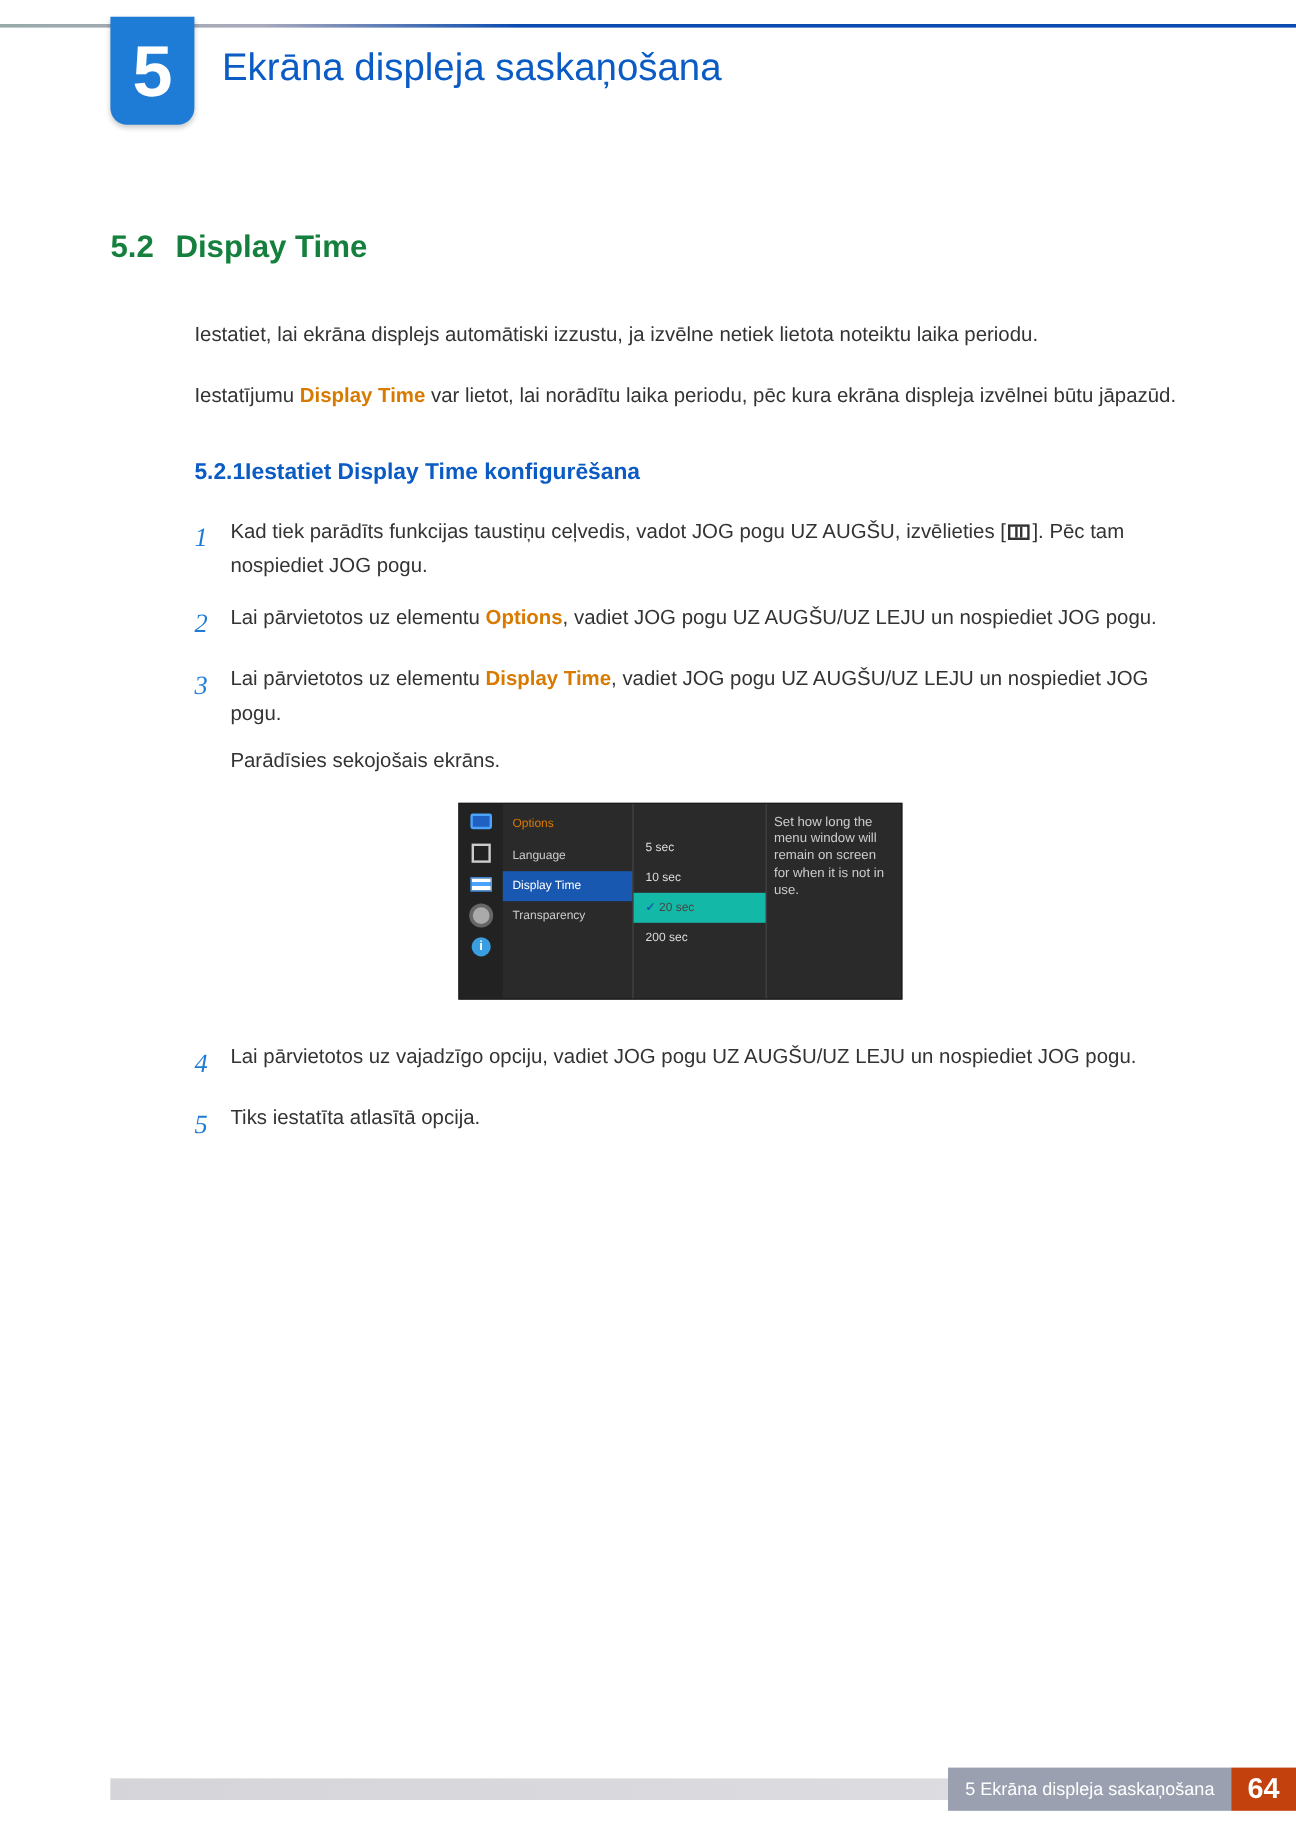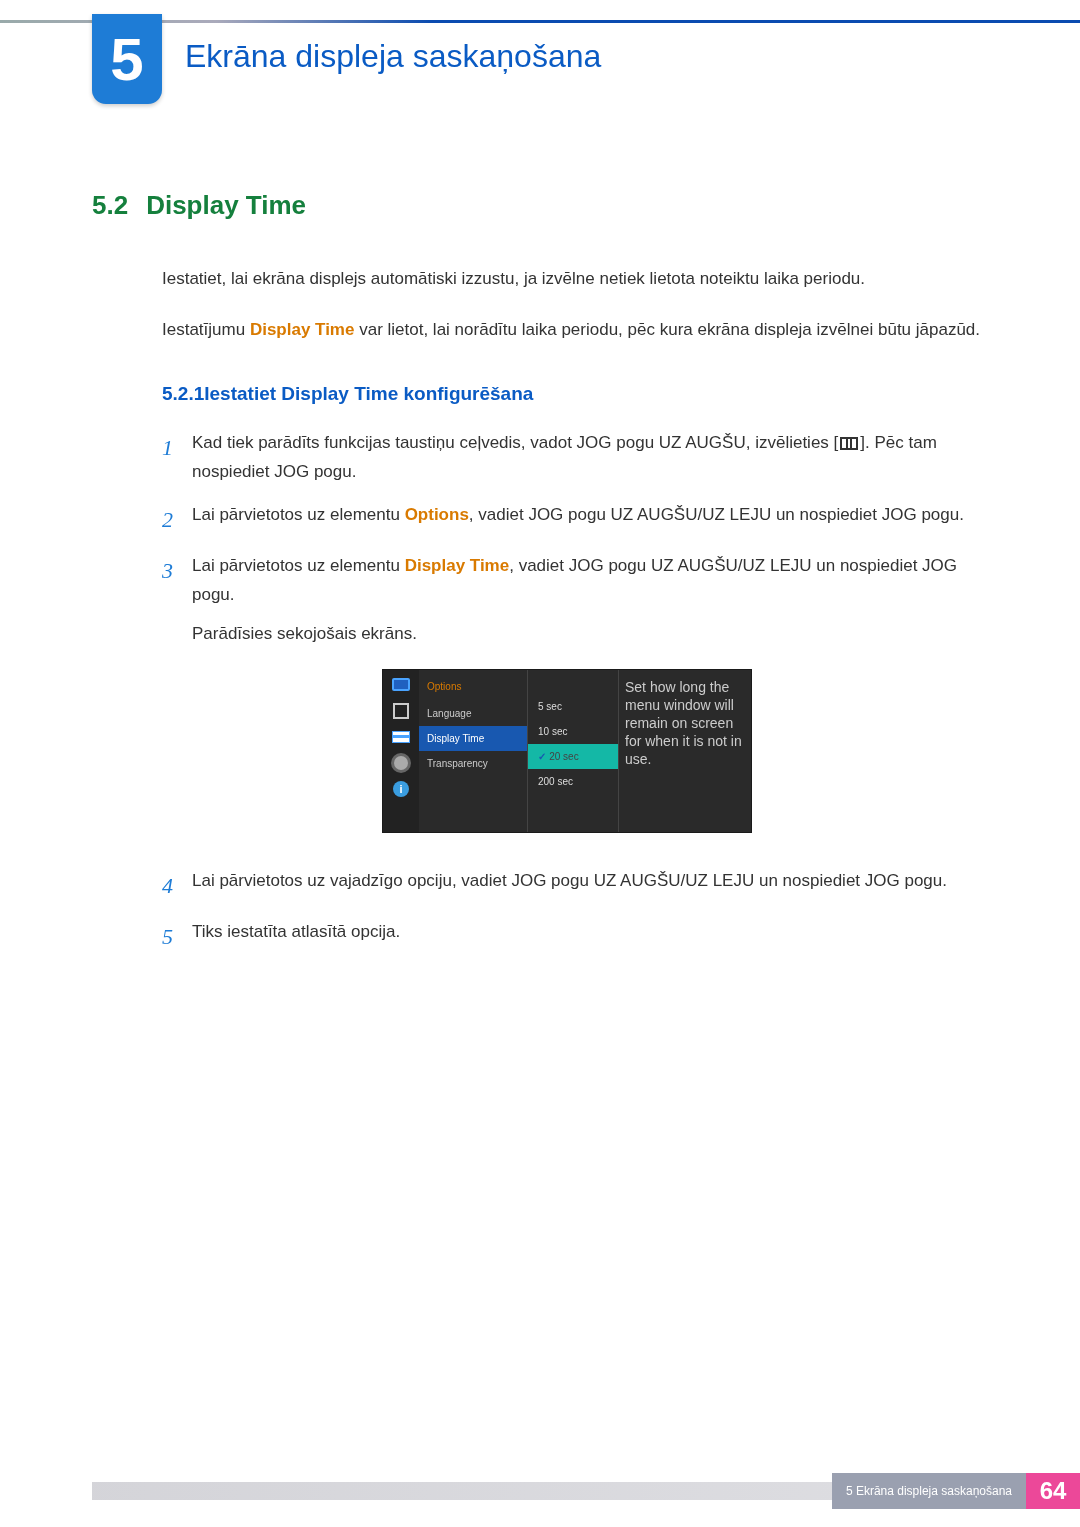--- a/index.html
+++ b/index.html
@@ -132,55 +132,55 @@
   .ic-gear { width: 14px; height: 14px; background: #aaa; border-radius: 50%; box-shadow: 0 0 0 3px #666; }
   .ic-info { width: 16px; height: 16px; background: #3a9de0; border-radius: 50%; color:#fff; font-weight:bold; text-align:center; line-height:16px; font-size:11px;}
   .osd-menu {
     width: 108px;
     padding: 6px 0;
   }
   .osd-menu-title { color: #d97a00; padding: 2px 8px 6px; font-size: 10px; }
   .osd-menu-item { padding: 4px 8px; color: #ccc; }
   .osd-menu-item.active { background: #1858b0; color: #fff; }
   .osd-options {
-    width: 92px;
+    width: 112px;
     padding: 24px 0 4px 0;
     border-left: 1px solid #444;
     border-right: 1px solid #444;
   }
   .osd-opt { padding: 4px 10px; color: #ddd; }
   .osd-opt.selected { background: #14b8a6; color: #444; }
   .osd-opt.selected::before { content: "✓ "; color: #1858b0; font-weight: bold; }
-  .osd-desc { flex: 1; padding: 8px 6px; font-size: 14px; line-height: 1.3; color: #ccc; }
+  .osd-desc { flex: 1; padding: 8px 6px; font-size: 11px; line-height: 1.3; color: #ccc; }
 
   
   .footer {
     position: absolute;
     bottom: 18px;
     left: 92px; right: 0;
     height: 36px;
     display: flex;
     align-items: center;
   }
   .footer-bar {
     flex: 1;
     height: 18px;
     background: linear-gradient(to right, #b8b8c0 0%, #c5c5cc 100%);
     opacity: 0.6;
   }
   .footer-label {
     background: #9aa0b0;
     color: #fff;
-    font-size: 12px;
+    font-size: 15px;
     padding: 8px 14px;
     height: 36px;
     display: flex; align-items: center;
   }
   .footer-page {
-    background: #ec4899;
+    background: #c2410c;
     color: #fff;
     font-size: 24px;
     font-weight: bold;
     width: 54px; height: 36px;
     display: flex; align-items: center; justify-content: center;
   }
 </style>
 </head>
 <body>
 

